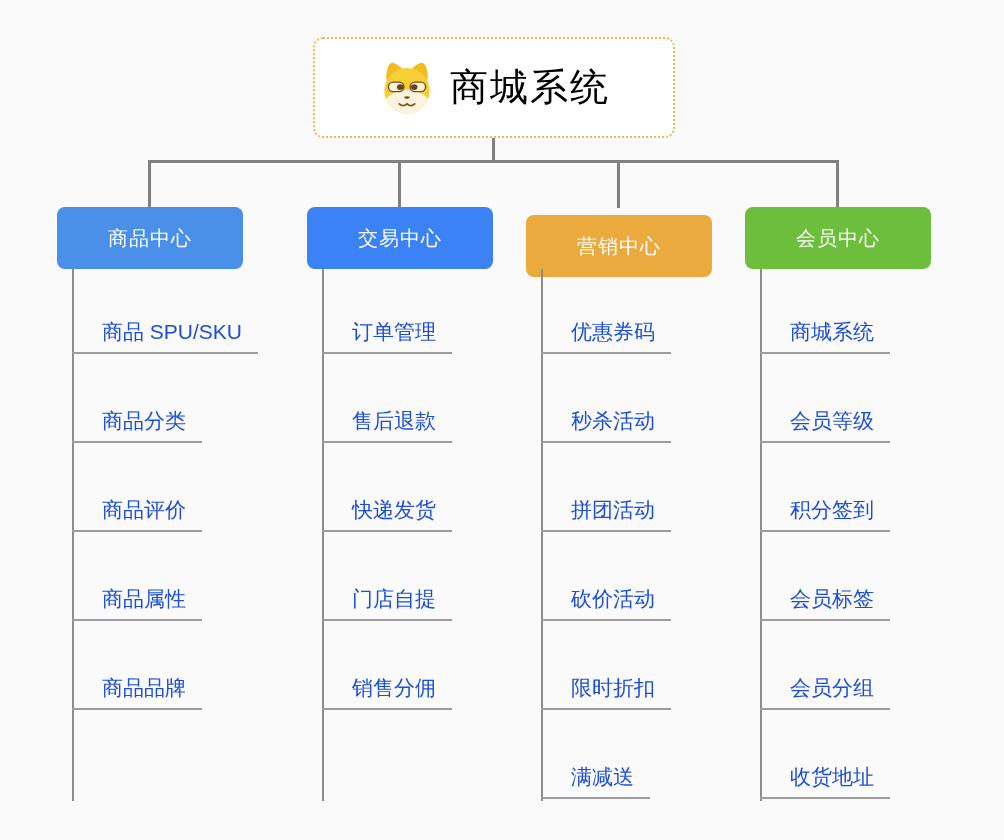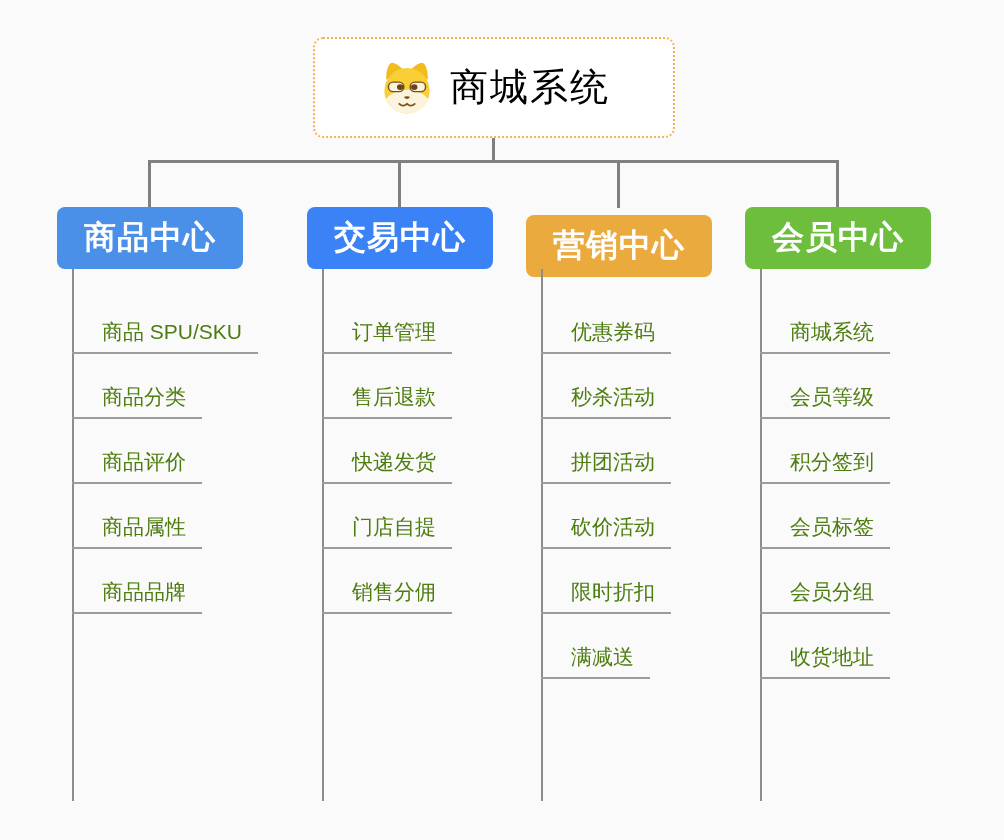--- a/index.html
+++ b/index.html
@@ -52,42 +52,41 @@
 
   
   .branch { position: absolute; top: 207px; width: 186px; }
   .branch-header {
     width: 186px; height: 62px;
     border-radius: 8px;
     display: flex;
     align-items: center;
     justify-content: center;
     color: #ffffff;
-    font-size: 32px;
+    font-size: 20px;
     letter-spacing: 1px;
     white-space: nowrap;
-    font-weight: bold;
   }
   .drop-line {
     position: absolute;
     left: 15px; top: 62px;
     width: 2px; height: 532px;
     background: #8c8c8c;
   }
   .leaves { position: absolute; left: 15px; top: 107px; }
   .leaf {
     display: block;
     width: max-content;
     height: 38px;
     line-height: 36px;
     padding: 0 16px 0 30px;
-    margin-bottom: 25px;
+    margin-bottom: 49px;
     border-bottom: 2px solid #9c9c9c;
     font-size: 21px;
-    color: #4d7c0f;
+    color: #1d4ed8;
     white-space: nowrap;
   }
 </style>
 </head>
 <body>
 
 <div class="canvas">
 
   <div class="conn root-stub"></div>
   <div class="conn h-line"></div>

